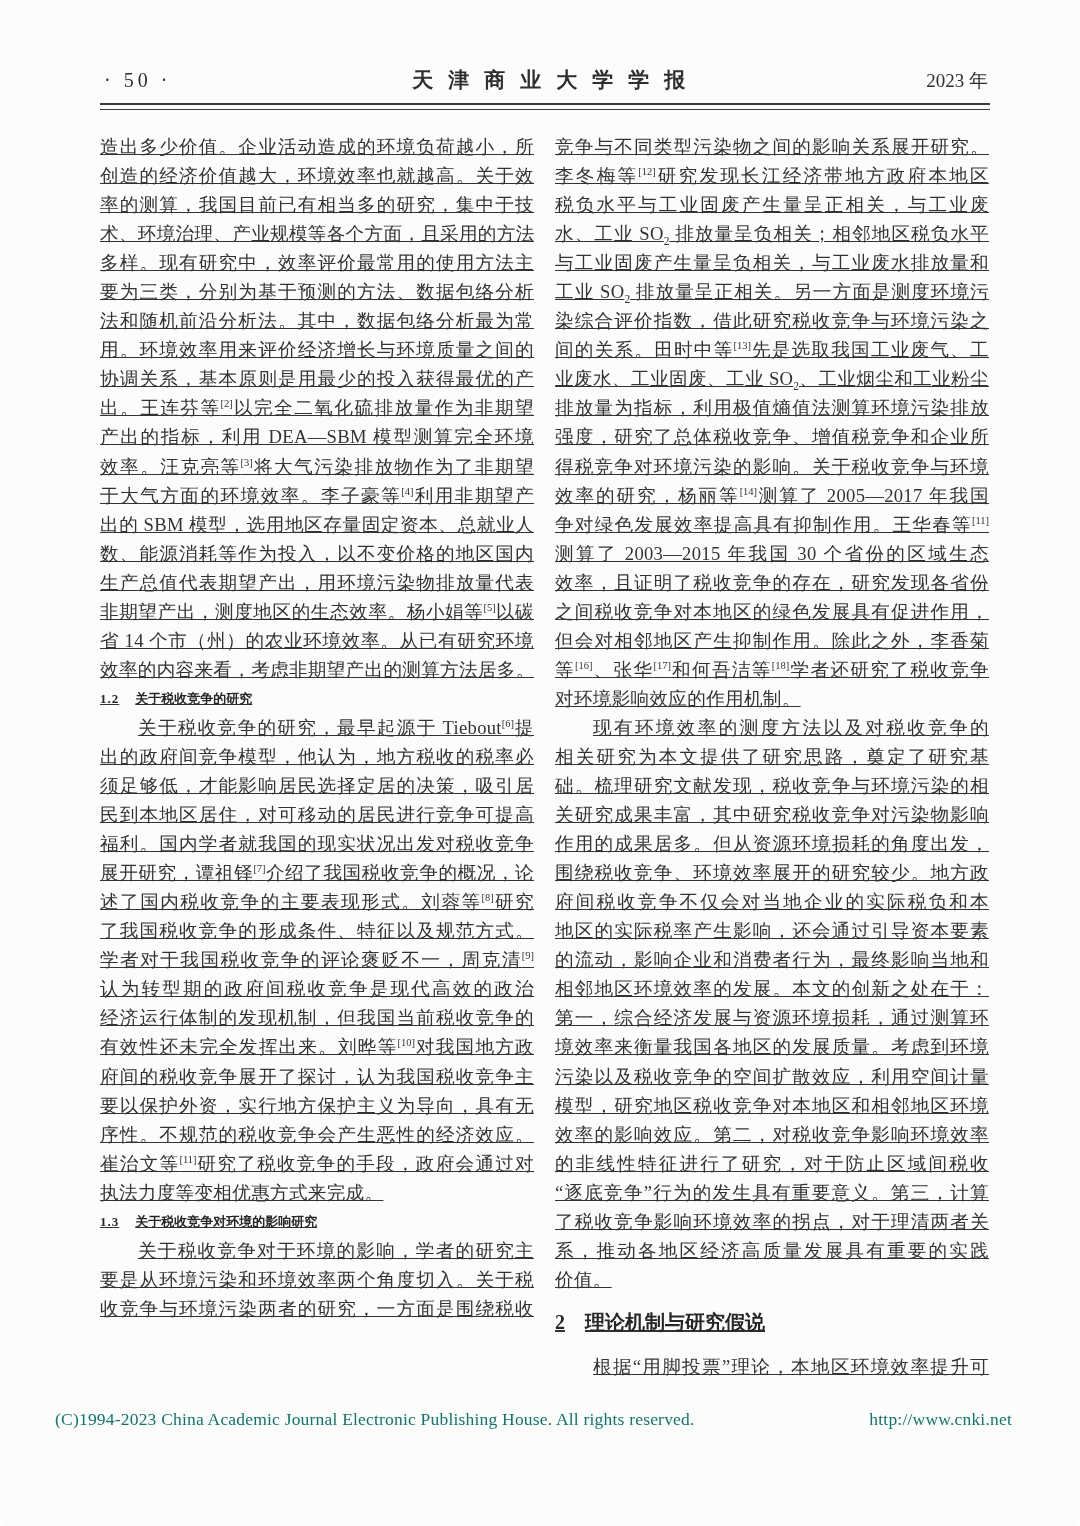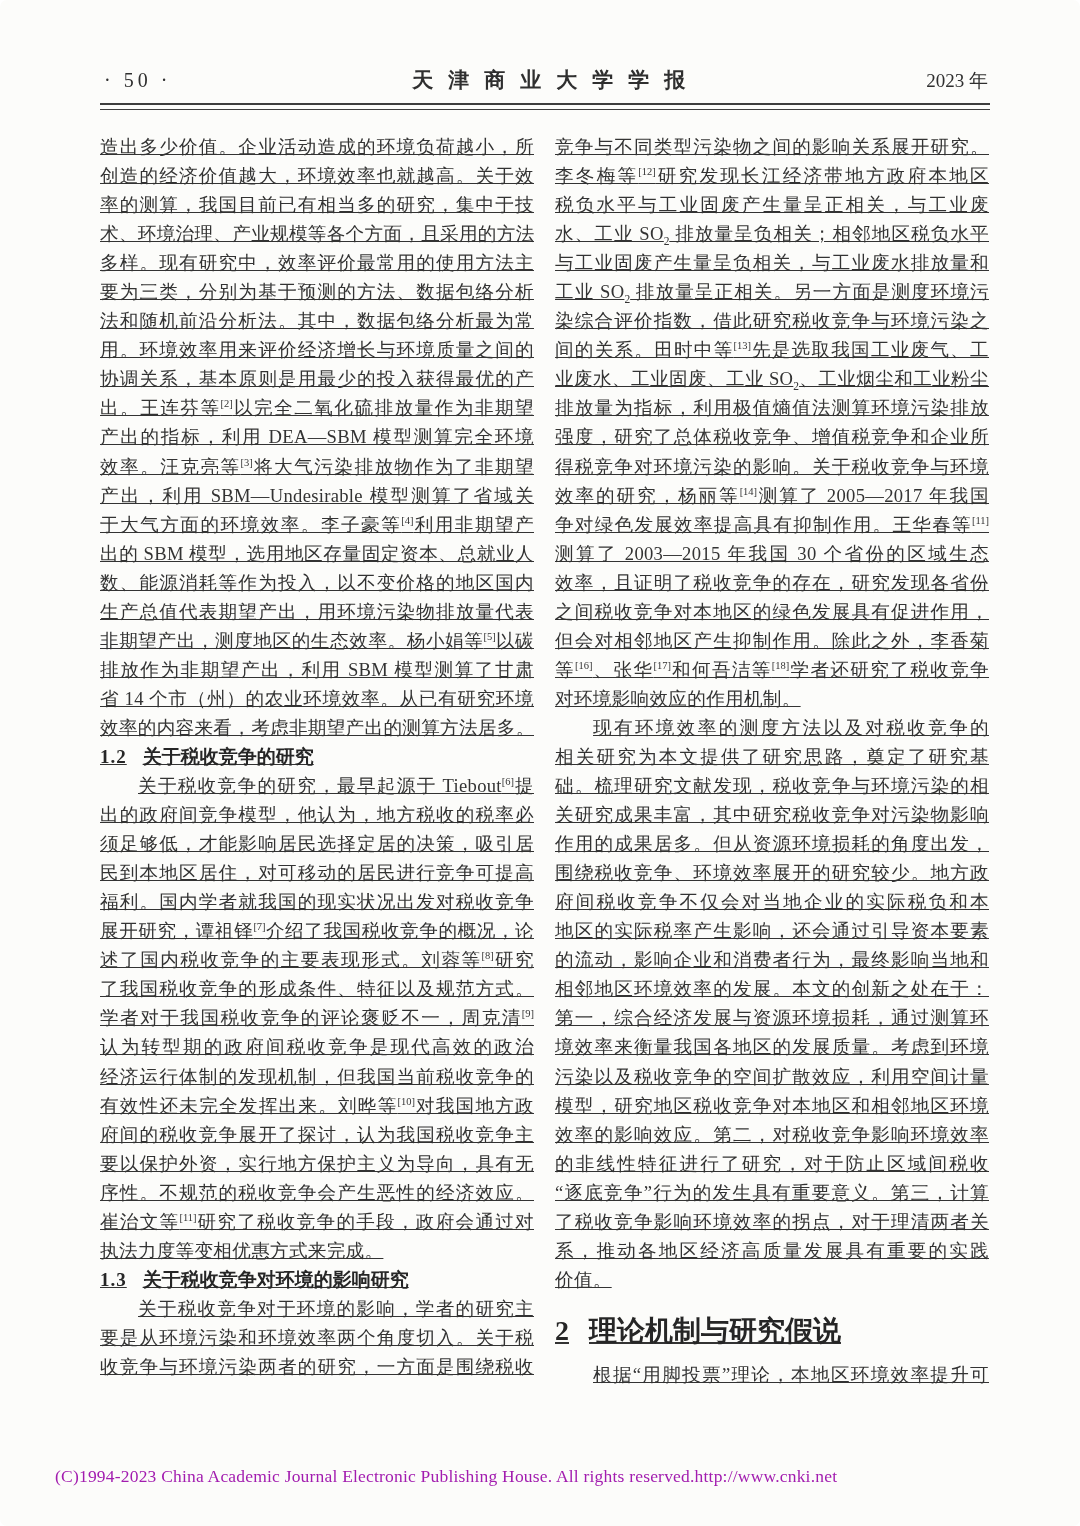--- a/index.html
+++ b/index.html
@@ -50,39 +50,39 @@
     line-height:0;
     letter-spacing:0;
   }
   sub.sb {
     font-size:11.5px;
     vertical-align:sub;
     line-height:0;
     letter-spacing:0;
   }
   .h3 {
-    font-size:19px; font-weight:bold;
+    font-size:13px; font-weight:bold;
     line-height:29.05px; height:29.05px;
     color:#262626;
     white-space:nowrap; overflow:hidden;
   }
   .h3 .hnum { margin-right:16px; letter-spacing:1px; }
   .h2 {
-    font-size:28px; font-weight:bold;
+    font-size:20px; font-weight:bold;
     color:#262626;
-    margin-top:20px; margin-bottom:13px;
+    margin-top:12px; margin-bottom:13px;
     line-height:33px; height:33px;
     white-space:nowrap; overflow:hidden;
   }
   .h2 .hnum { margin-right:20px; }
   
   .footer {
-    position:absolute; top:1466px; left:55px; right:68px;
-    display:flex; justify-content:flex-start;
-    font-size:17.5px; color:#a21caf;
+    position:absolute; top:1409px; left:55px; right:68px;
+    display:flex; justify-content:space-between;
+    font-size:17.5px; color:#0f766e;
     letter-spacing:0.2px;
   }
 </style>
 </head>
 <body>
 
 <div class="page">
 
   <div class="header">
     <span class="page-num">· 50 ·</span>
@@ -99,27 +99,25 @@
         <div class="line">率的测算，我国目前已有相当多的研究，集中于技</div>
         <div class="line">术、环境治理、产业规模等各个方面，且采用的方法</div>
         <div class="line">多样。现有研究中，效率评价最常用的使用方法主</div>
         <div class="line">要为三类，分别为基于预测的方法、数据包络分析</div>
         <div class="line">法和随机前沿分析法。其中，数据包络分析最为常</div>
         <div class="line">用。环境效率用来评价经济增长与环境质量之间的</div>
         <div class="line">协调关系，基本原则是用最少的投入获得最优的产</div>
         <div class="line">出。王连芬等<sup class="ref">[2]</sup>以完全二氧化硫排放量作为非期望</div>
         <div class="line">产出的指标，利用 DEA—SBM 模型测算完全环境</div>
         <div class="line">效率。汪克亮等<sup class="ref">[3]</sup>将大气污染排放物作为了非期望</div>
-        <div class="line">产出，利用 SBM—Undesirable 模型测算了省域关</div>
         <div class="line">于大气方面的环境效率。李子豪等<sup class="ref">[4]</sup>利用非期望产</div>
         <div class="line">出的 SBM 模型，选用地区存量固定资本、总就业人</div>
         <div class="line">数、能源消耗等作为投入，以不变价格的地区国内</div>
         <div class="line">生产总值代表期望产出，用环境污染物排放量代表</div>
         <div class="line">非期望产出，测度地区的生态效率。杨小娟等<sup class="ref">[5]</sup>以碳</div>
-        <div class="line">排放作为非期望产出，利用 SBM 模型测算了甘肃</div>
         <div class="line">省 14 个市（州）的农业环境效率。从已有研究环境</div>
         <div class="line last">效率的内容来看，考虑非期望产出的测算方法居多。</div>
         <div class="h3"><span class="hnum">1.2</span><span>关于税收竞争的研究</span></div>
         <div class="line indent">关于税收竞争的研究，最早起源于 Tiebout<sup class="ref">[6]</sup>提</div>
         <div class="line">出的政府间竞争模型，他认为，地方税收的税率必</div>
         <div class="line">须足够低，才能影响居民选择定居的决策，吸引居</div>
         <div class="line">民到本地区居住，对可移动的居民进行竞争可提高</div>
         <div class="line">福利。国内学者就我国的现实状况出发对税收竞争</div>
         <div class="line">展开研究，谭祖铎<sup class="ref">[7]</sup>介绍了我国税收竞争的概况，论</div>
         <div class="line">述了国内税收竞争的主要表现形式。刘蓉等<sup class="ref">[8]</sup>研究</div>

